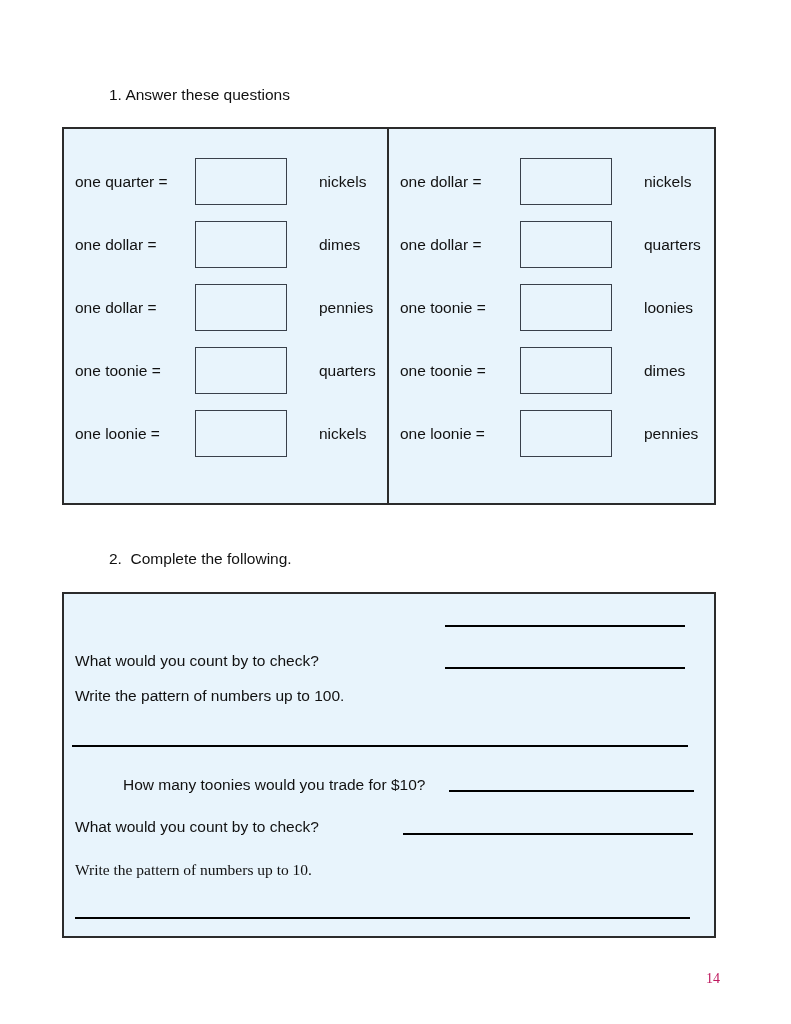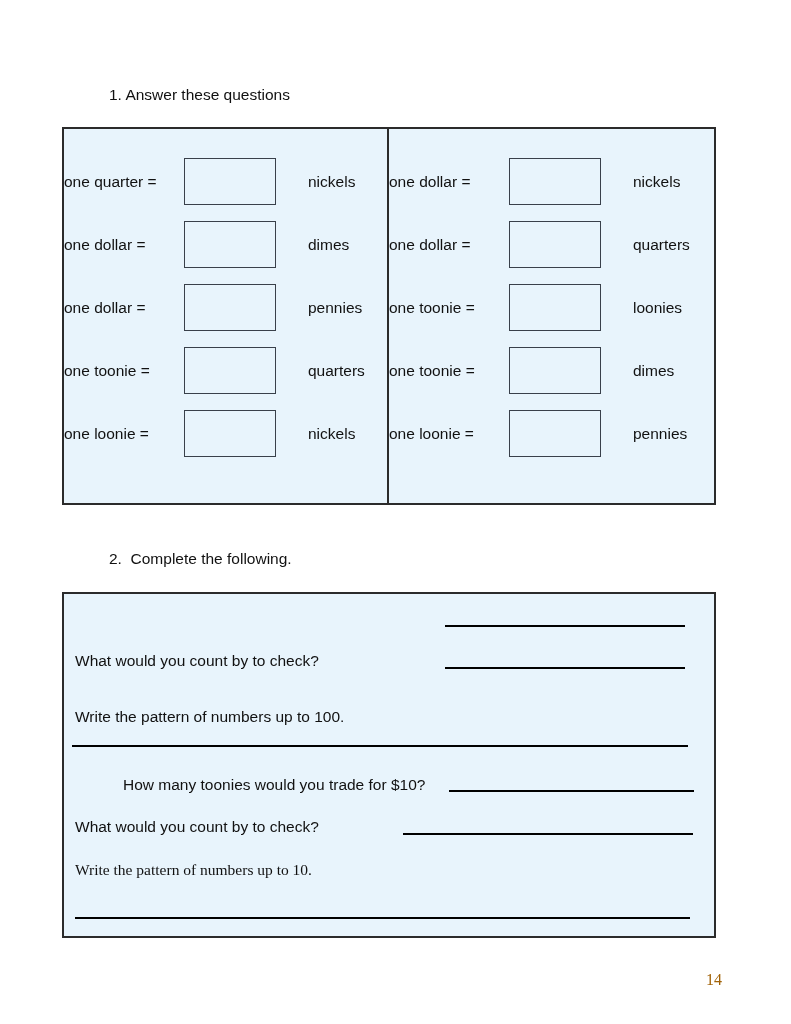--- a/index.html
+++ b/index.html
@@ -33,58 +33,59 @@
   .col {
     width:50%;
     box-sizing:border-box;
     padding-top:21px;
   }
   .col-left { border-right:2px solid #2b2b2b; }
   .qrow {
     height:63px;
     display:flex;
     align-items:center;
+    padding-left:11px;
   }
   .qlabel { width:120px; flex:none; }
   .abox {
     width:92px; height:47px; flex:none;
     border:1.5px solid #39404a;
     box-sizing:border-box;
     background:transparent;
   }
   .qunit { margin-left:32px; white-space:nowrap; }
   .q {
     position:absolute;
     left:11px;
     line-height:20px;
     white-space:nowrap;
   }
   .q1 { top:15px; }
   .q2 { top:57px; }
-  .q3 { top:113px; }
+  .q3 { top:92px; }
   .q4 { top:181px;margin-left:48px; }
   .q5 { top:223px; }
   .q6 { top:266px;font-family:Liberation Serif, serif; }
   .line {
     position:absolute;
     height:2px;
     background:#000000;
   }
   .line-1 { left:381px; top:31px;  width:240px; }
   .line-2 { left:381px; top:73px;  width:240px; }
   .line-3 { left:8px;   top:151px; width:616px; }
   .line-4 { left:385px; top:196px; width:245px; }
   .line-5 { left:339px; top:239px; width:290px; }
   .line-6 { left:11px;  top:323px; width:615px; }
   .pagenum {
     position:absolute;
     left:706px; top:971px;
     font-family:"Liberation Serif", serif;
-    font-size:16px;
-    color:#a16207;
+    font-size:14px;
+    color:#be185d;
   }
 </style>
 </head>
 <body>
 
 <div class="page">
 
   <div class="heading heading-1">1. Answer these questions</div>
 
   <div class="panel panel-1">

